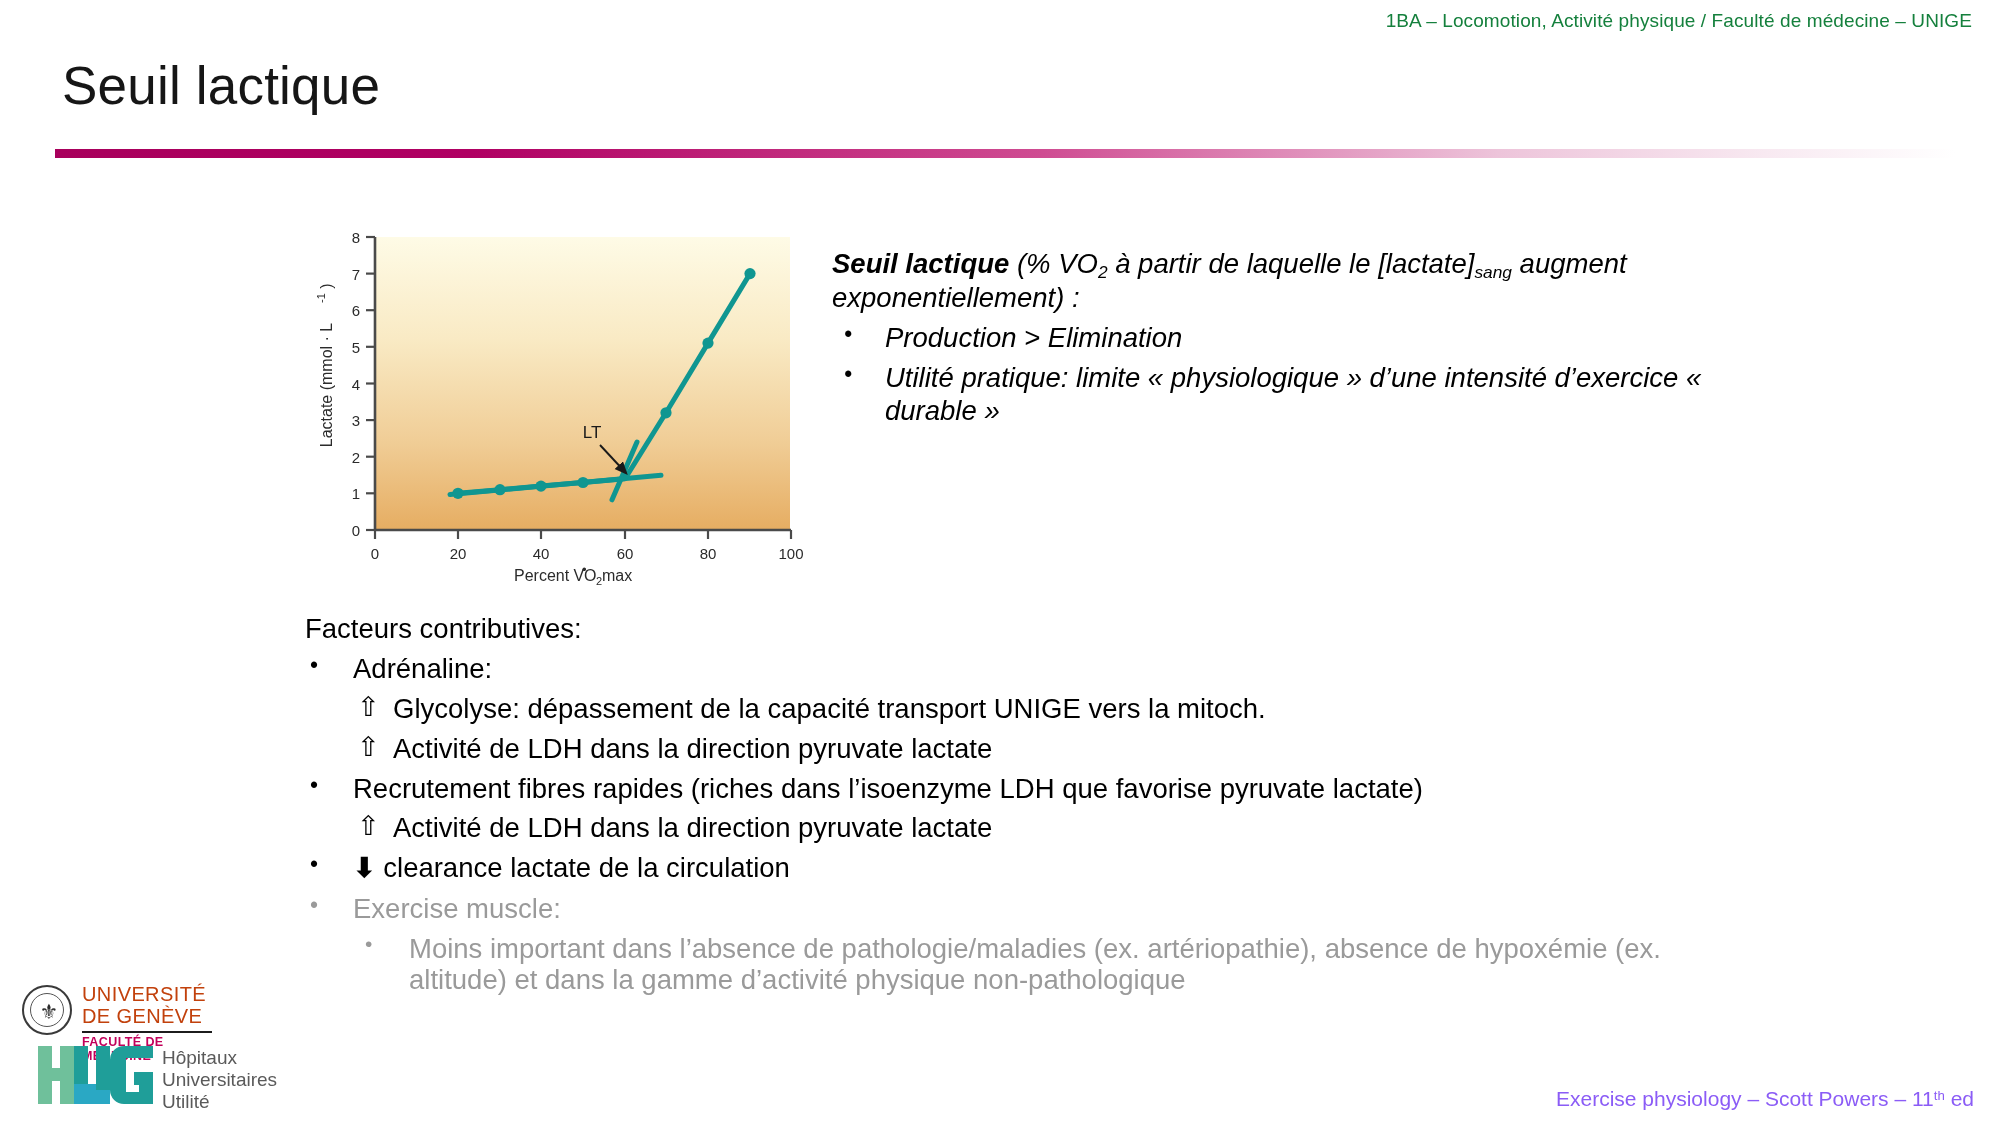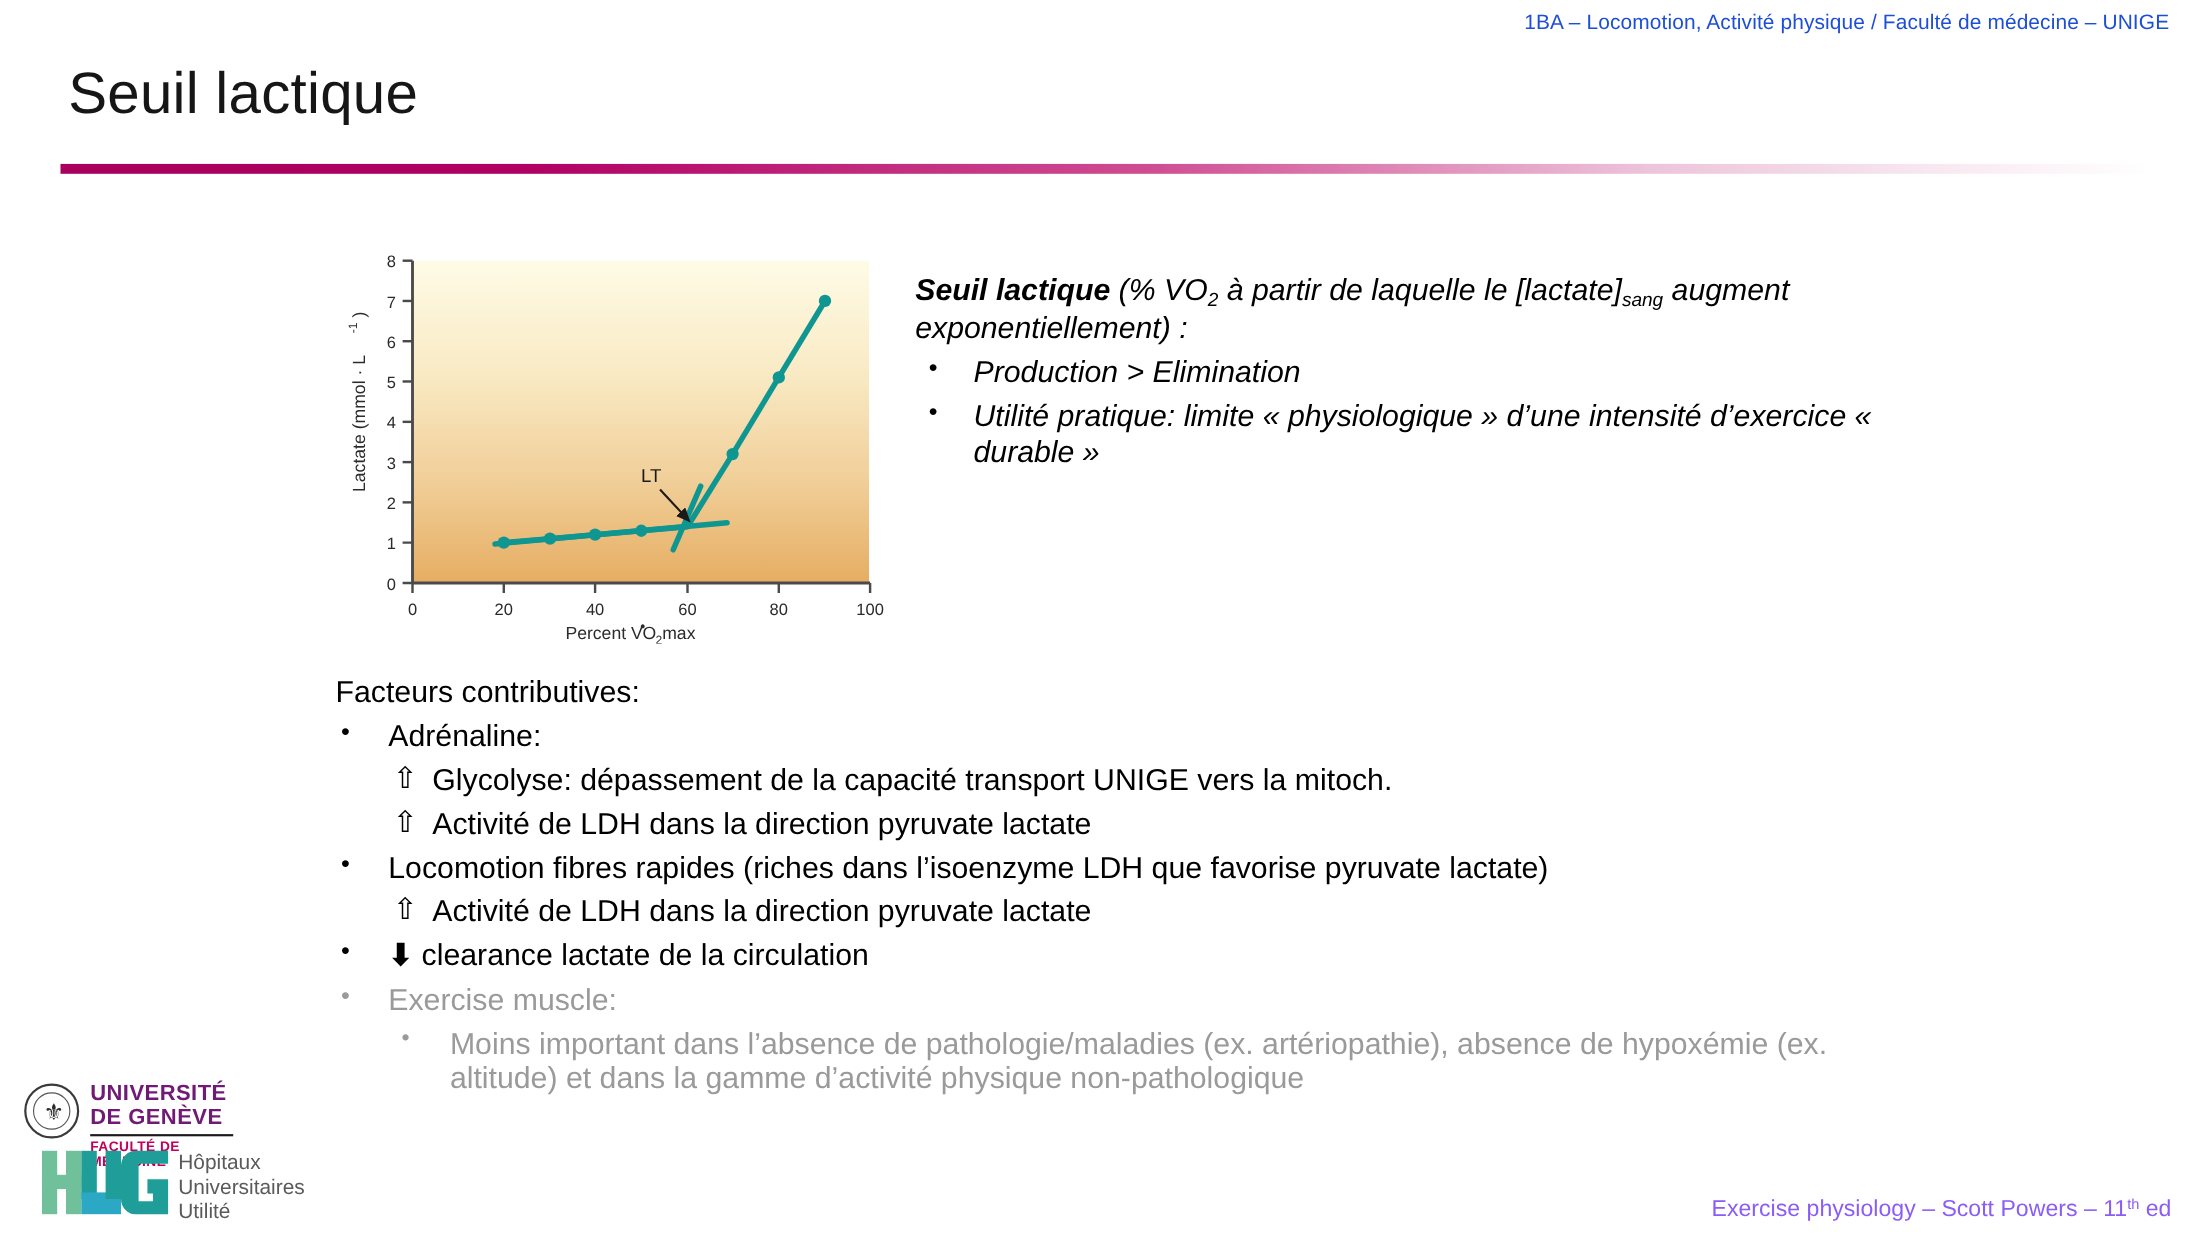--- a/index.html
+++ b/index.html
@@ -15,21 +15,21 @@
     font-family: "Liberation Sans", sans-serif;
     color: #000000;
   }
 
   
   .slide-header {
     position: absolute;
     top: 10px;
     right: 28px;
     font-size: 19px;
-    color: #1d4ed8;
+    color: #15803d;
     letter-spacing: 0.1px;
     white-space: nowrap;
   }
 
   .slide-title {
     position: absolute;
     left: 62px;
     top: 58px;
     font-size: 53px;
     font-weight: 400;
@@ -135,23 +135,23 @@
   .unige-eagle {
     position: absolute;
     left: 14px; top: 13px;
     width: 22px; height: 24px;
     font-size: 21px; line-height: 24px;
     text-align: center;
     color: #2b2b2b;
   }
   .unige-words {
     position: absolute; left: 60px; top: 0;
-    font-size: 20px; font-weight: 700;
+    font-size: 20px; font-weight: 400;
     letter-spacing: 0.4px;
-    color: #701a75;
+    color: #c2410c;
     line-height: 1.12;
   }
   .unige-rule {
     position: absolute; left: 60px; top: 48px;
     width: 130px; height: 2px; background: #1c1c1c;
   }
   .unige-fac {
     position: absolute; left: 60px; top: 52px;
     font-size: 12.5px; font-weight: 700;
     letter-spacing: 0.4px;
@@ -310,21 +310,21 @@
     <span>Glycolyse: dépassement de la capacité transport UNIGE vers la mitoch.</span>
   </div>
 
   <div class="lb-line lvl2">
     <span class="mark arrow-up">⇧</span>
     <span>Activité de LDH dans la direction pyruvate  lactate</span>
   </div>
 
   <div class="lb-line lvl1">
     <span class="mark">•</span>
-    <span>Locomotion fibres rapides (riches dans l’isoenzyme LDH que favorise pyruvate  lactate)</span>
+    <span>Recrutement fibres rapides (riches dans l’isoenzyme LDH que favorise pyruvate  lactate)</span>
   </div>
 
   <div class="lb-line lvl2">
     <span class="mark arrow-up">⇧</span>
     <span>Activité de LDH dans la direction pyruvate  lactate</span>
   </div>
 
   <div class="lb-line lvl1">
     <span class="mark">•</span>
     <span class="arrow-dn">⬇</span>

